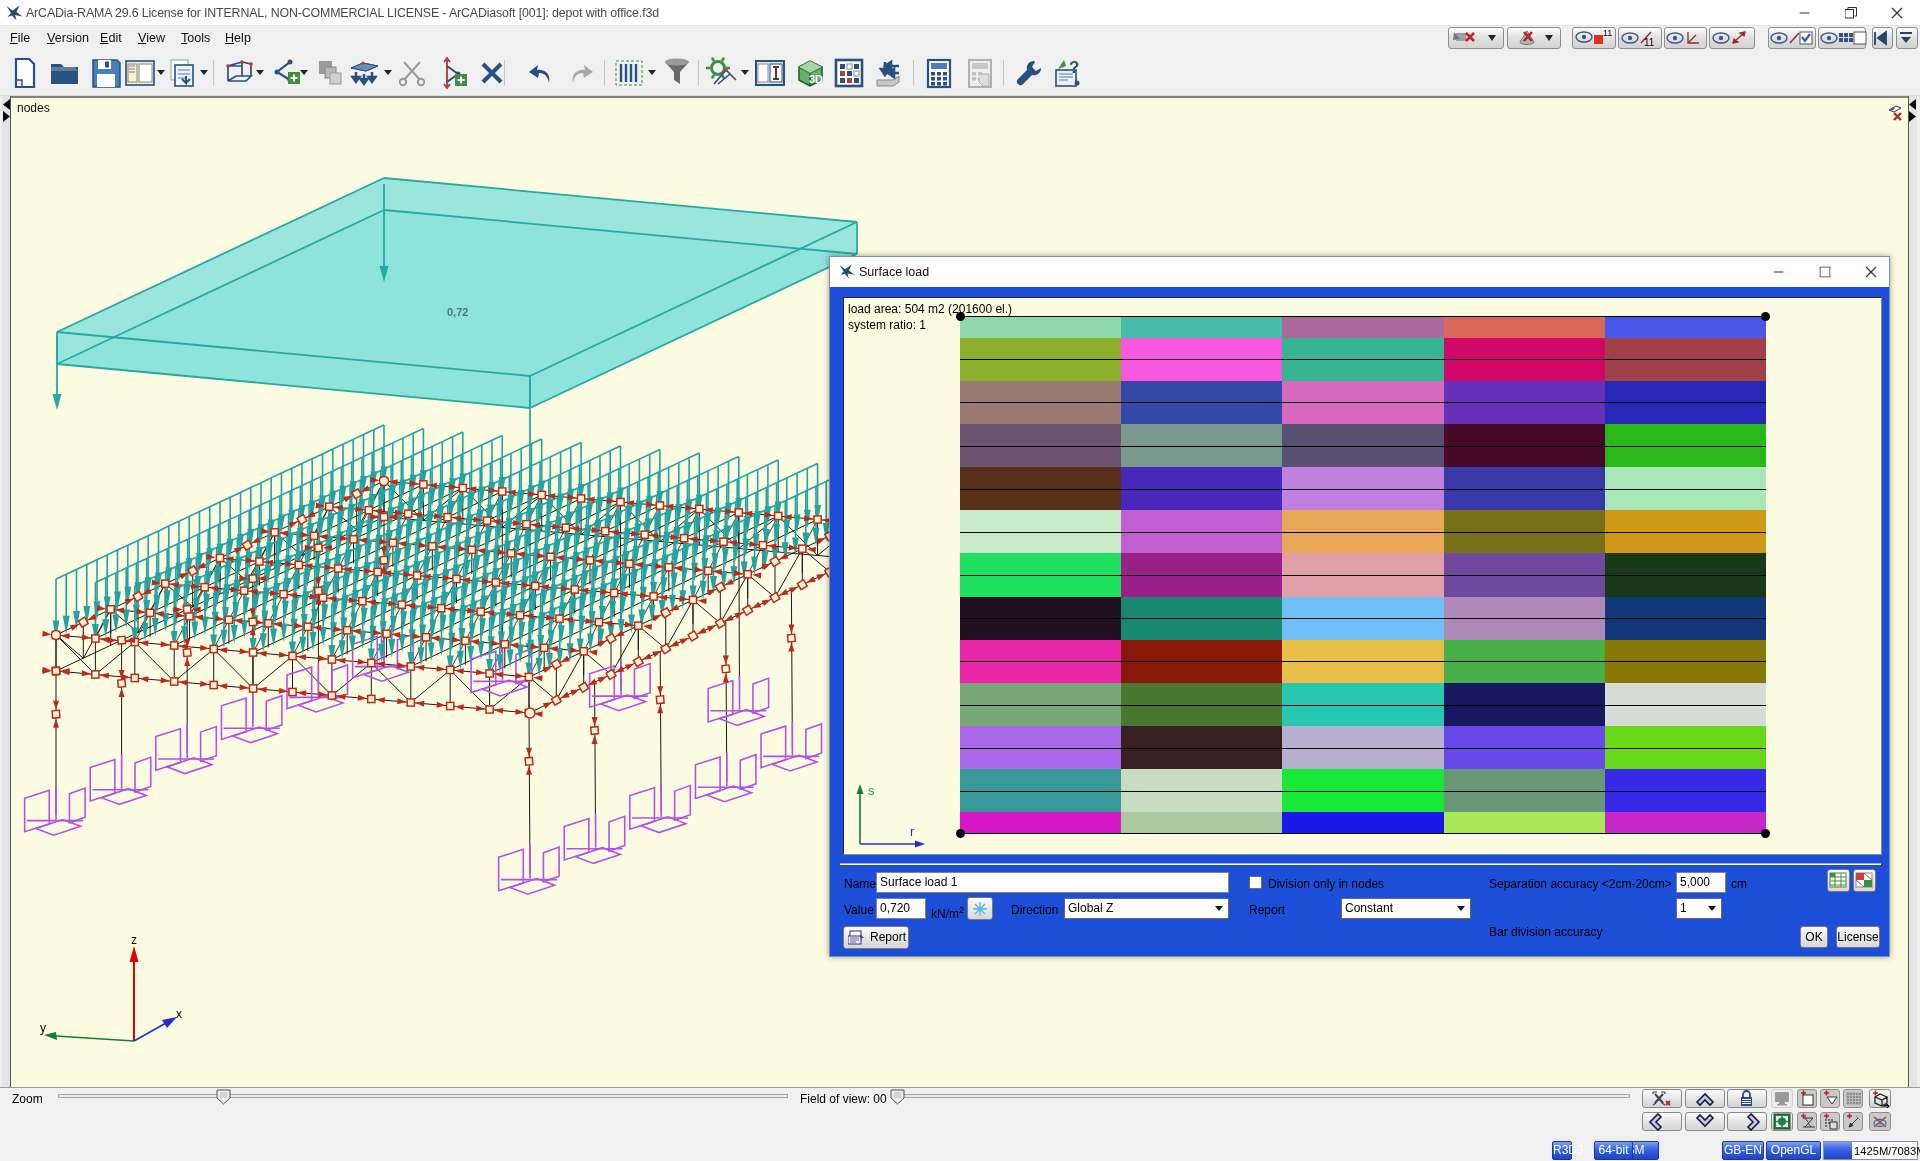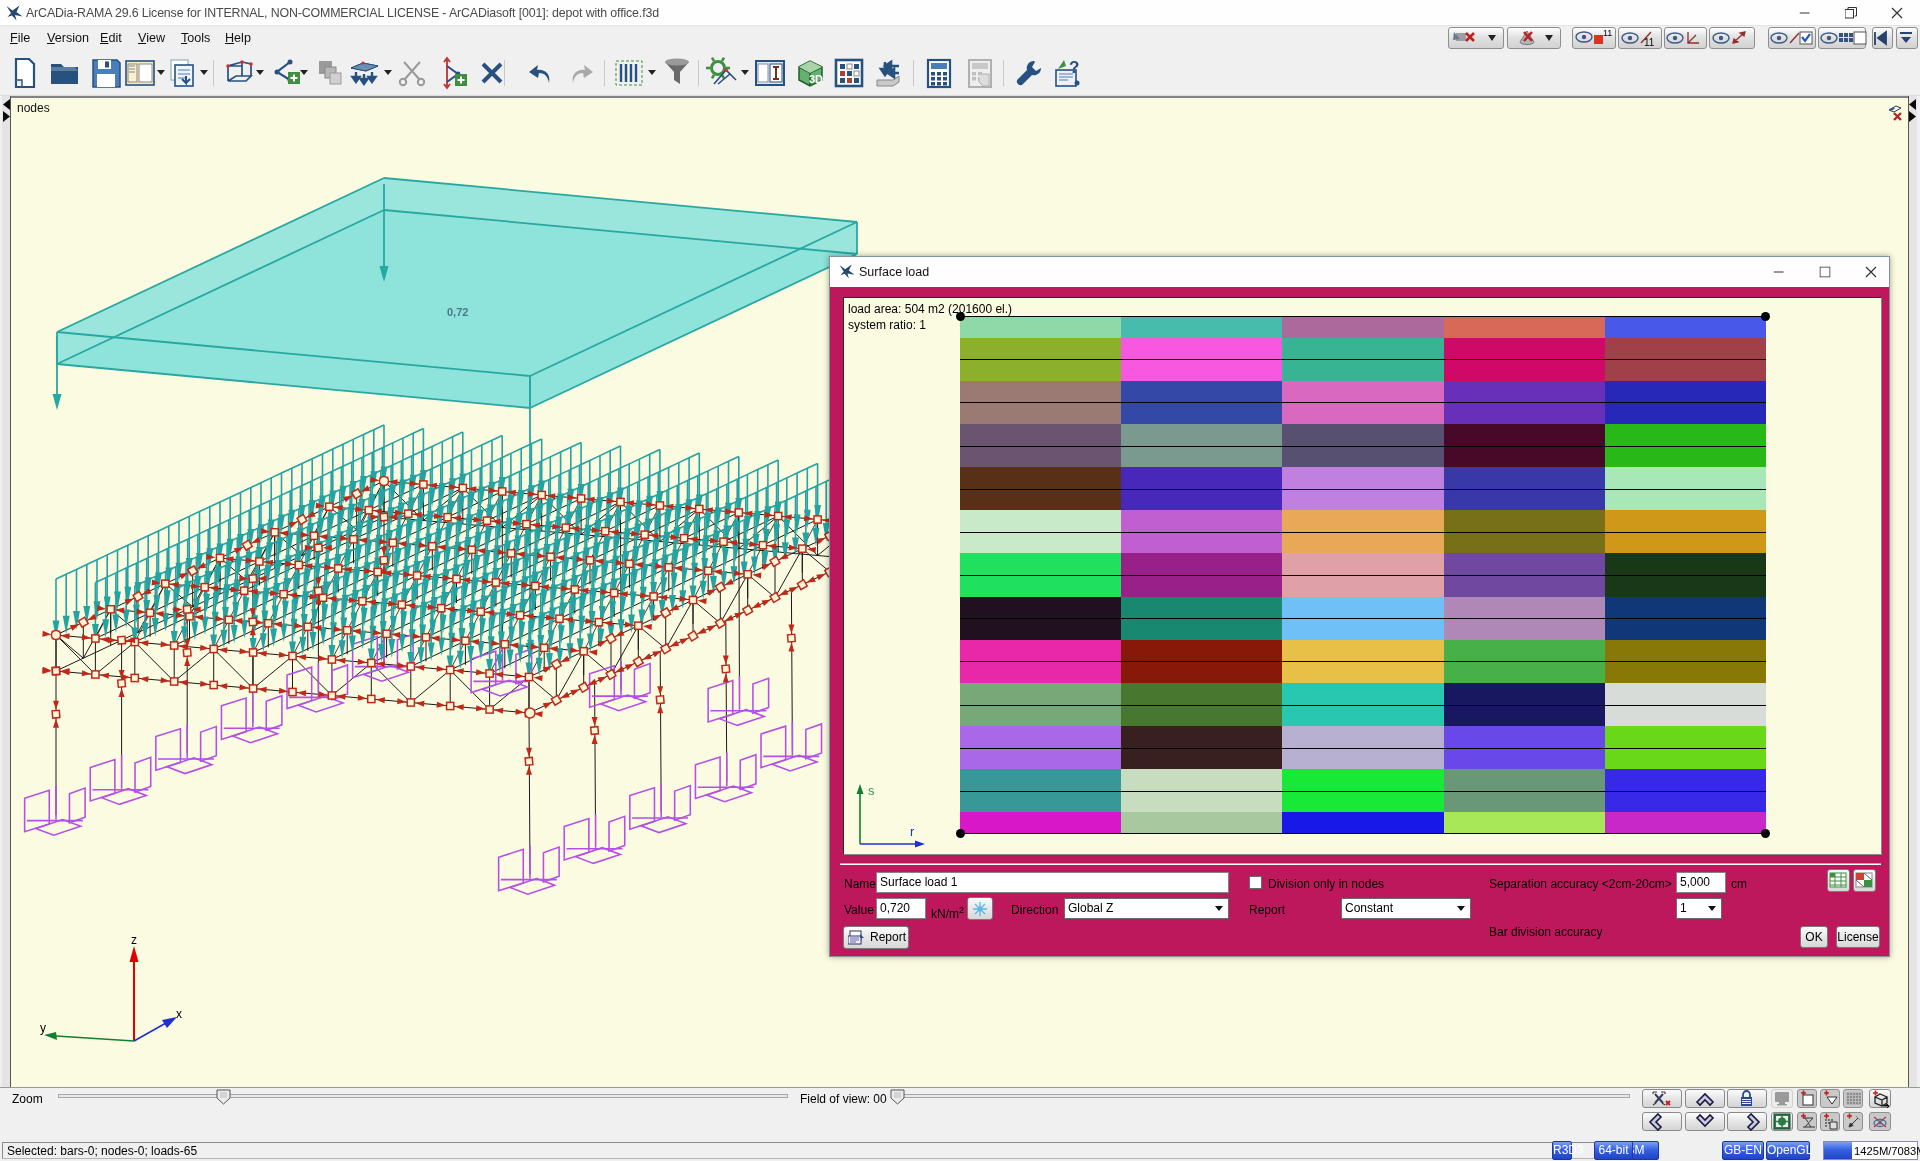--- a/index.html
+++ b/index.html
@@ -10,21 +10,21 @@
 #menubar{position:absolute;left:0;top:26px;width:1920px;height:24px;background:#f0f0f0}
 .mi{position:absolute;top:5px;font-size:12.6px;color:#111}
 .mi u{text-decoration:underline}
 #toolbar{position:absolute;left:0;top:50px;width:1920px;height:46px;background:#f0f0f0;border-bottom:1px solid #dcdcdc}
 .ti{position:absolute;top:56px}
 .tsep{position:absolute;top:60px;width:1px;height:26px;background:#c8c8c8}
 .dd{position:absolute;top:70px;width:0;height:0;border-left:4px solid transparent;border-right:4px solid transparent;border-top:5px solid #222}
 .ebtn{position:absolute;top:1px;height:22px;background:linear-gradient(#fdfdfd,#e2e2e2 45%,#d2d2d2);border:1px solid #8e8e8e;border-radius:3px}
 #canvas{position:absolute;left:4px;top:96px;width:1913px;height:991px;background:#fbfbe1;border-top:2px solid #828282;border-left:2px solid #828282}
 #cleft{position:absolute;left:17px;top:101px;font-size:12px;color:#111}
-#dlg{position:absolute;left:829px;top:256px;width:1061px;height:701px;background:#be185d;border:1px solid #7e9499;box-shadow:0 0 6px rgba(0,0,0,.35)}
+#dlg{position:absolute;left:829px;top:256px;width:1061px;height:701px;background:#1d4ed8;border:1px solid #7e9499;box-shadow:0 0 6px rgba(0,0,0,.35)}
 #dlgtitle{position:absolute;left:0;top:0;width:100%;height:30px;background:#fefefe}
 #dlgtitle .t{position:absolute;left:29px;top:8px;font-size:12.5px;color:#111}
 .dcap{position:absolute;top:0;width:46px;height:30px}
 .dcap svg{position:absolute;left:50%;top:50%;transform:translate(-50%,-50%)}
 #dlgyellow{position:absolute;left:13px;top:40px;width:1039px;height:558px;background:#fbfbe1;border:1px solid #2a2a2a;border-right-color:#888;border-bottom-color:#888}
 #dlgyellow .info{position:absolute;left:4px;top:3px;font-size:12px;color:#000;line-height:16px}
 #cgrid{position:absolute;left:116px;top:18px;width:806px;height:518px}
 #cgrid table{border-collapse:collapse;width:806px;height:518px;table-layout:fixed}
 #cgrid .gl{position:absolute;left:0;width:100%;height:1px;background:#000}
 #cgrid .bl{position:absolute;left:0;top:0;width:100%;height:100%;border-top:1.5px solid #000;border-bottom:1.5px solid #000}
@@ -1616,22 +1616,21 @@
       <path d="M13 4 l4 4" stroke="#888"></path>
     </svg>
     <div class="nbtn gray" style="left:1869px;top:24px;width:22px;height:19px"></div>
     <svg class="abs" style="left:1869px;top:24px" width="22" height="19" viewBox="0 0 22 19">
       <path d="M5 5 l12 10 M17 5 L5 15" stroke="#b04040" stroke-width="1.4"></path>
       <ellipse cx="11" cy="11" rx="6" ry="3.5" fill="none" stroke="#4a6a9a" stroke-width="1.3"></ellipse>
       <circle cx="11" cy="11" r="1.6" fill="#4a6a9a"></circle>
     </svg>
   </div>
 <div id="statusbar">
-    <div class="sunken">Selected: bars-0; nodes-0; loads-65</div>
     <div class="sbx" style="left:1612px;width:47px">SM</div>
     <div class="sbx" style="left:1552px;width:20px">R3D3</div>
     <div class="sbx" style="left:1594px;width:39px">64-bit</div>
     <div class="sbx" style="left:1722px;width:42px">GB-EN</div>
-    <div class="sbx" style="left:1766px;width:44px">OpenGL</div>
+    <div class="sbx" style="left:1766px;width:55px">OpenGL</div>
     <div class="abs" style="left:1823px;top:1px;width:95px;height:19px;background:#fdfdfd;border:1px solid #8a8aae">
       <div style="position:absolute;left:0;top:0;width:28px;height:17px;background:linear-gradient(#7d9ff2,#3662e0 45%,#1f44c8)"></div>
       <div style="position:absolute;left:30px;top:3px;font-size:11.2px;color:#000;z-index:2">1425M/7083M</div>
     </div>
   </div>
 </body></html>

